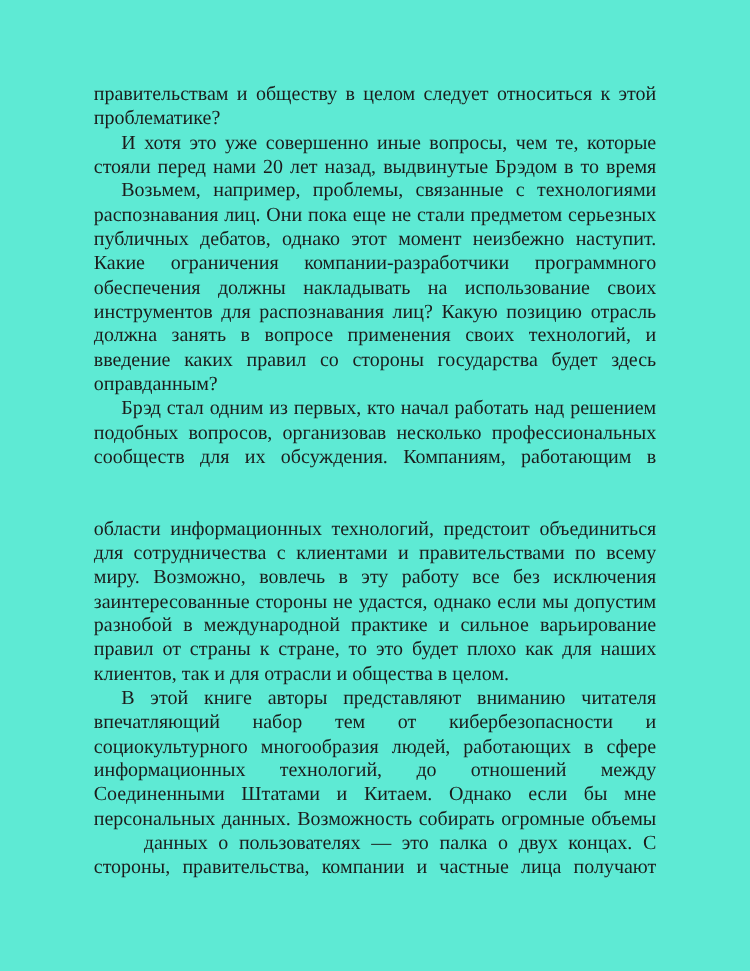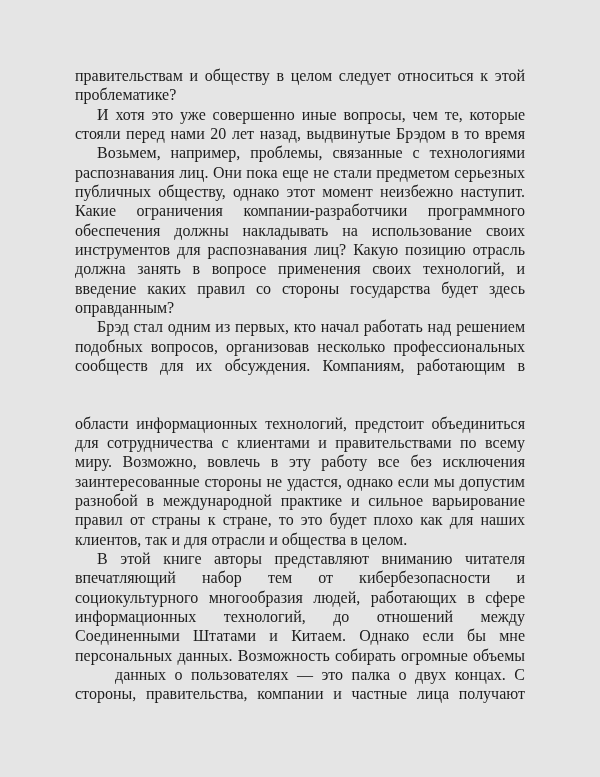--- a/index.html
+++ b/index.html
@@ -37,29 +37,29 @@
     text-align: left;
     text-align-last: left;
   }
   .line.indent {
     padding-left: 22px;
   }
 </style>
 </head>
 <body>
 
-<div class="page" style="background: #e5e5e5;">
+<div class="page" style="background: #5eead4;">
   <div class="text-block" id="text-block">
       <div class="line" style="color: rgb(28, 28, 28);">правительствам и обществу в целом следует относиться к этой</div>
       <div class="line no-just" style="color: rgb(28, 28, 28);">проблематике?</div>
       <div class="line indent" style="color: rgb(28, 28, 28);">И хотя это уже совершенно иные вопросы, чем те, которые</div>
       <div class="line" style="color: rgb(28, 28, 28);">стояли перед нами 20 лет назад, выдвинутые Брэдом в то время</div>
       <div class="line indent" style="color: rgb(28, 28, 28);">Возьмем, например, проблемы, связанные с технологиями</div>
       <div class="line" style="color: rgb(28, 28, 28);">распознавания лиц. Они пока еще не стали предметом серьезных</div>
-      <div class="line" style="color: rgb(28, 28, 28);">публичных обществу, однако этот момент неизбежно наступит.</div>
+      <div class="line" style="color: rgb(28, 28, 28);">публичных дебатов, однако этот момент неизбежно наступит.</div>
       <div class="line" style="color: rgb(28, 28, 28);">Какие ограничения компании-разработчики программного</div>
       <div class="line" style="color: rgb(28, 28, 28);">обеспечения должны накладывать на использование своих</div>
       <div class="line" style="color: rgb(28, 28, 28);">инструментов для распознавания лиц? Какую позицию отрасль</div>
       <div class="line" style="color: rgb(28, 28, 28);">должна занять в вопросе применения своих технологий, и</div>
       <div class="line" style="color: rgb(28, 28, 28);">введение каких правил со стороны государства будет здесь</div>
       <div class="line no-just" style="color: rgb(28, 28, 28);">оправданным?</div>
       <div class="line indent" style="color: rgb(28, 28, 28);">Брэд стал одним из первых, кто начал работать над решением</div>
       <div class="line" style="color: rgb(28, 28, 28);">подобных вопросов, организовав несколько профессиональных</div>
       <div class="line" style="color: rgb(28, 28, 28);">сообществ для их обсуждения. Компаниям, работающим в</div>
       <div class="line" style="color: rgb(28, 28, 28); margin-top: 38px;">области информационных технологий, предстоит объединиться</div>

